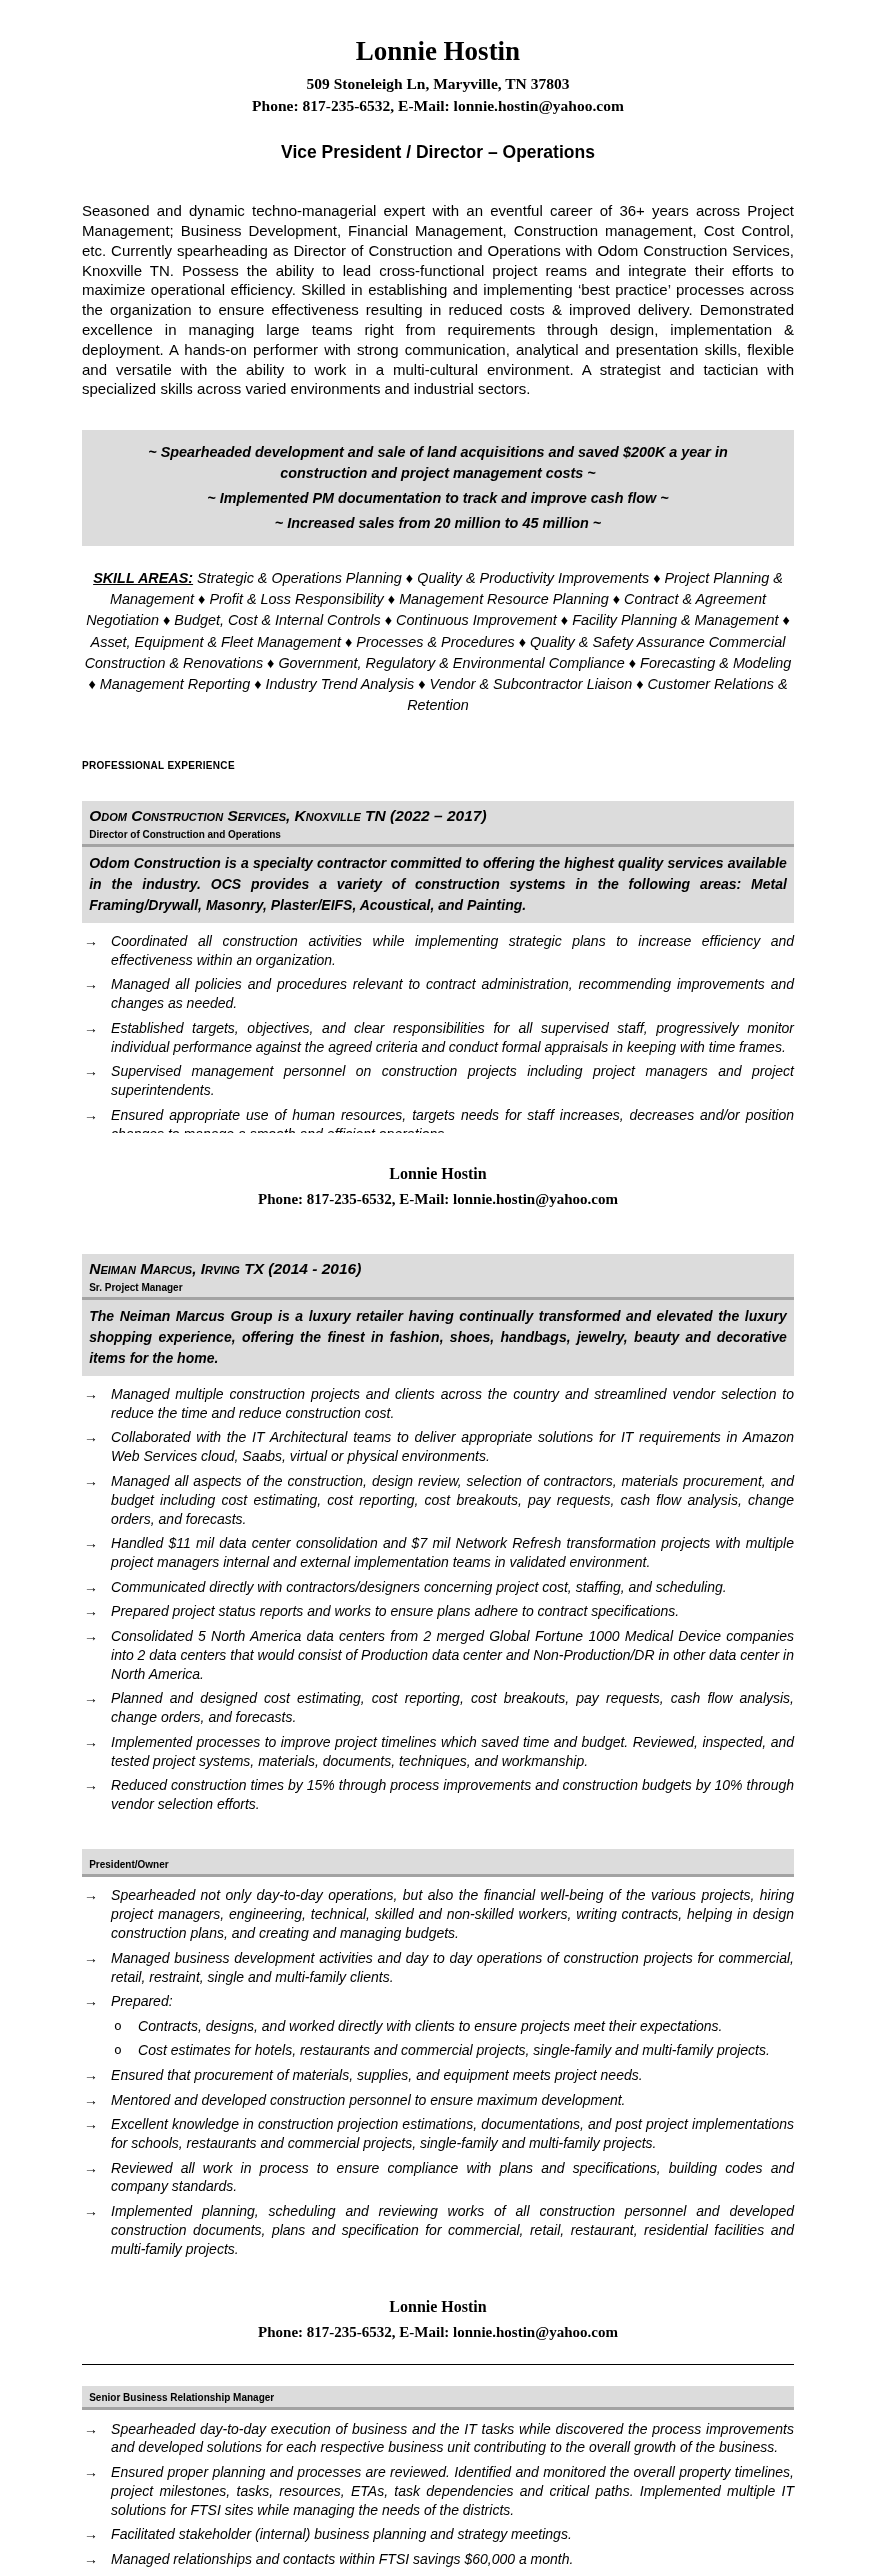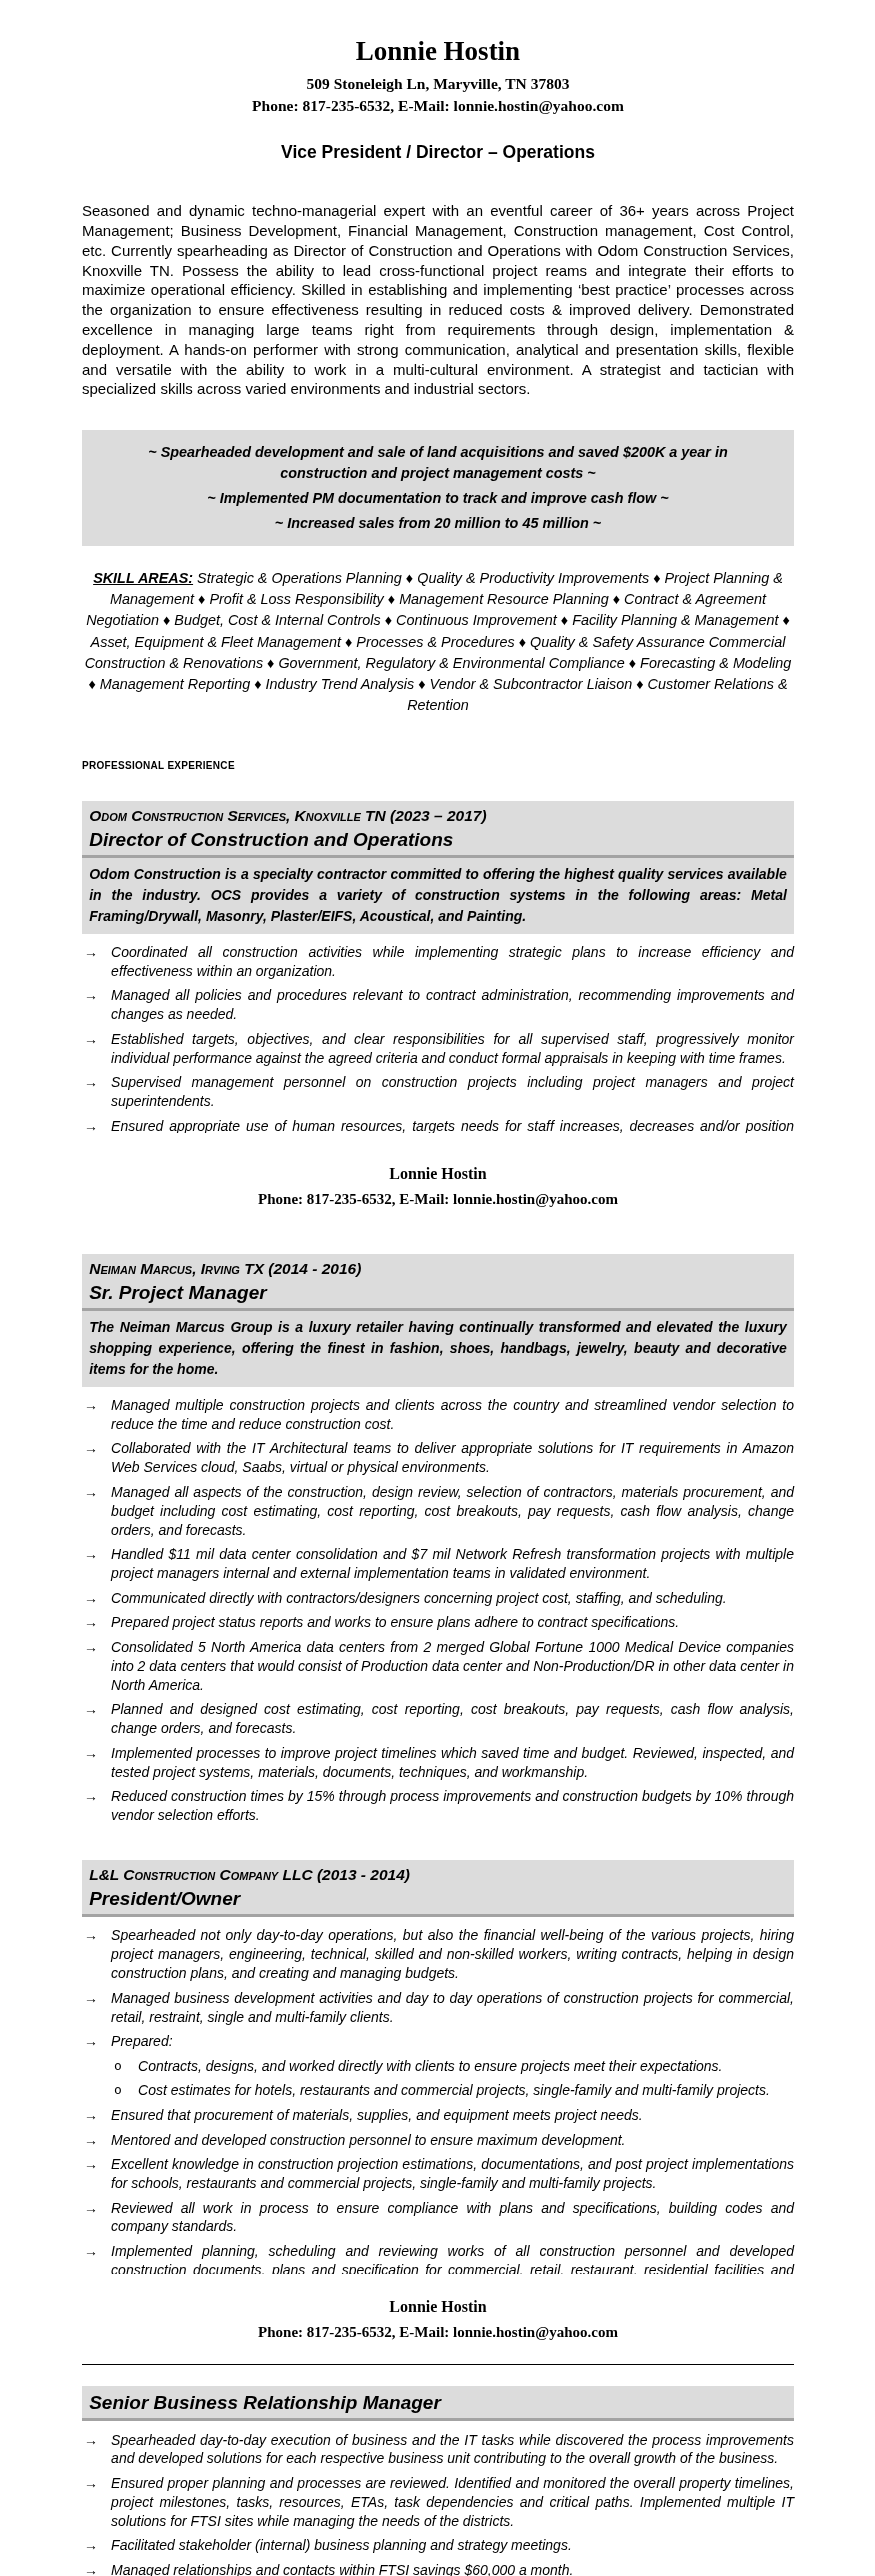--- a/index.html
+++ b/index.html
@@ -23,21 +23,21 @@
   .hl p{margin:4.1px 0;}
 
   .skills{margin-top:21.6px;text-align:center;font-style:italic;font-size:14.4px;line-height:1.48;}
   .sk-label{font-weight:bold;text-decoration:underline;}
 
   .h-section{font-size:10px;font-weight:bold;text-align:left;margin-top:29px;letter-spacing:0.3px;}
 
   .job{margin-top:12.4px;}
   .job-head{background:#dcdcdc;padding:6.2px 7.2px 4.1px;}
   .job-co{font-weight:bold;font-style:italic;font-variant:small-caps;font-size:15.5px;}
-  .job-title{font-weight:bold;font-style:italic;font-size:19px;margin-top:4.1px;}
+  .job-title{font-weight:bold;font-size:10px;margin-top:4.1px;}
   .job-div{height:3.1px;background:#a3a3a3;}
   .job-desc{background:#dcdcdc;padding:6.2px 7.2px;font-style:italic;font-size:14px;line-height:1.5;text-align:justify;font-weight:bold;}
 
   .bl{list-style:none;margin:9.3px 0 0;padding:0;}
   .b{display:flex;margin:5.7px 0;font-size:14px;line-height:1.35;}
   .b .g{flex:0 0 27px;padding-left:2.1px;}
   .b .t{flex:1;text-align:justify;font-style:italic;}
   .b.lvl2{margin-left:30px;}
   .b.lvl2 .g{flex:0 0 24px;font-family:"DejaVu Sans Mono",monospace;font-size:13px;}
 </style>
@@ -63,21 +63,21 @@
     <p class="skills">
       <span class="sk-label">SKILL AREAS:</span>
       <span> Strategic &amp; Operations Planning ♦ Quality &amp; Productivity Improvements ♦ Project Planning &amp; Management ♦ Profit &amp; Loss Responsibility ♦ Management Resource Planning ♦ Contract &amp; Agreement Negotiation ♦ Budget, Cost &amp; Internal Controls ♦ Continuous Improvement ♦ Facility Planning &amp; Management ♦ Asset, Equipment &amp; Fleet Management ♦ Processes &amp; Procedures ♦ Quality &amp; Safety Assurance Commercial Construction &amp; Renovations ♦ Government, Regulatory &amp; Environmental Compliance ♦ Forecasting &amp; Modeling ♦ Management Reporting ♦ Industry Trend Analysis ♦ Vendor &amp; Subcontractor Liaison ♦ Customer Relations &amp; Retention</span>
     </p>
 
     <h3 class="h-section">PROFESSIONAL EXPERIENCE</h3>
     <div class="rule-navy tight"></div>
 
     <div class="job">
       <div class="job-head">
-        <div class="job-co">Odom Construction Services, Knoxville TN (2023 – 2017)</div>
+        <div class="job-co">Odom Construction Services, Knoxville TN (2022 – 2017)</div>
         <div class="job-title">Director of Construction and Operations</div>
       </div>
       <div class="job-div"></div>
       <div class="job-desc">Odom Construction is a specialty contractor committed to offering the highest quality services available in the industry. OCS provides a variety of construction systems in the following areas: Metal Framing/Drywall, Masonry, Plaster/EIFS, Acoustical, and Painting.</div>
       <ul class="bl">
 
           <li class="b">
             <span class="g">→</span>
             <span class="t">Coordinated all construction activities while implementing strategic plans to increase efficiency and effectiveness within an organization.</span>
           </li>
@@ -178,21 +178,20 @@
 
           <li class="b">
             <span class="g">→</span>
             <span class="t">Reduced construction times by 15% through process improvements and construction budgets by 10% through vendor selection efforts.</span>
           </li>
         </ul>
     </div>
 
     <div class="job" style="margin-top:29px">
       <div class="job-head">
-        <div class="job-co">L&amp;L Construction Company LLC (2013 - 2014)</div>
         <div class="job-title">President/Owner</div>
       </div>
       <div class="job-div"></div>
       <ul class="bl">
 
           <li class="b">
             <span class="g">→</span>
             <span class="t">Spearheaded not only day-to-day operations, but also the financial well-being of the various projects, hiring project managers, engineering, technical, skilled and non-skilled workers, writing contracts, helping in design construction plans, and creating and managing budgets.</span>
           </li>
 

